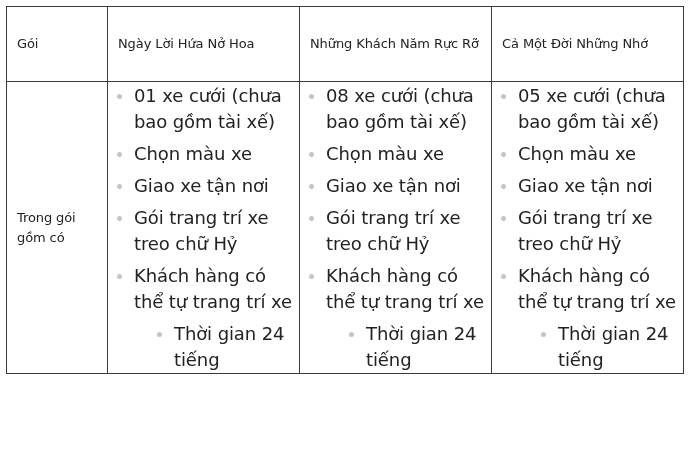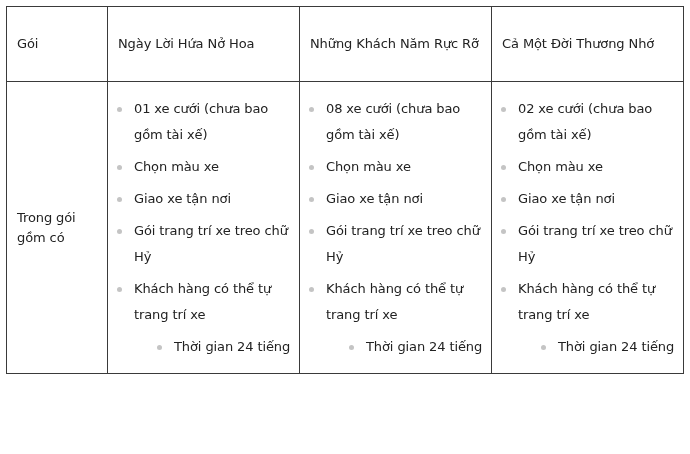--- a/index.html
+++ b/index.html
@@ -42,21 +42,21 @@
       padding-left: 9px;
       margin-left: 48px;
     }
     ul.features {
       list-style: none;
       margin: 0;
       padding: 0 6px 0 26px;
     }
     ul.features li {
       position: relative;
-      font-size: 13px;
+      font-size: 18px;
       line-height: 26px;
       margin: 0 0 6px 0;
     }
     ul.features li:last-child { margin-bottom: 0; margin-left: 40px; }
     ul.features li .bullet {
       position: absolute;
       left: -17px;
       top: 11px;
       width: 5px;
       height: 5px;
@@ -72,21 +72,21 @@
     <col class="c0">
       <col class="c1">
       <col class="c2">
       <col class="c3">
   </colgroup>
   <tbody>
     <tr class="r-head">
       <td class="label-cell">Gói</td>
       <td>Ngày Lời Hứa Nở Hoa</td>
       <td>Những Khách Năm Rực Rỡ</td>
-      <td>Cả Một Đời Thương Nhớ</td>
+      <td>Cả Một Đời Những Nhớ</td>
     </tr>
     <tr class="r-content">
       <td class="label-cell">
           <span style="display:block;width:70px;line-height:20px;">Trong gói gồm có</span>
         </td>
 
       <td style="padding-left:0;">
         <ul class="features">
           <li><span class="bullet"></span><span>01 xe cưới (chưa bao gồm tài xế)</span></li>
           <li><span class="bullet"></span><span>Chọn màu xe</span></li>
@@ -103,21 +103,21 @@
           <li><span class="bullet"></span><span>Chọn màu xe</span></li>
           <li><span class="bullet"></span><span>Giao xe tận nơi</span></li>
           <li><span class="bullet"></span><span>Gói trang trí xe treo chữ Hỷ</span></li>
           <li><span class="bullet"></span><span>Khách hàng có thể tự trang trí xe</span></li>
           <li><span class="bullet"></span><span>Thời gian 24 tiếng</span></li>
         </ul>
       </td>
 
       <td style="padding-left:0;">
         <ul class="features">
-          <li><span class="bullet"></span><span>02 xe cưới (chưa bao gồm tài xế)</span></li>
+          <li><span class="bullet"></span><span>05 xe cưới (chưa bao gồm tài xế)</span></li>
           <li><span class="bullet"></span><span>Chọn màu xe</span></li>
           <li><span class="bullet"></span><span>Giao xe tận nơi</span></li>
           <li><span class="bullet"></span><span>Gói trang trí xe treo chữ Hỷ</span></li>
           <li><span class="bullet"></span><span>Khách hàng có thể tự trang trí xe</span></li>
           <li><span class="bullet"></span><span>Thời gian 24 tiếng</span></li>
         </ul>
       </td>
     </tr>
   </tbody>
 </table>

